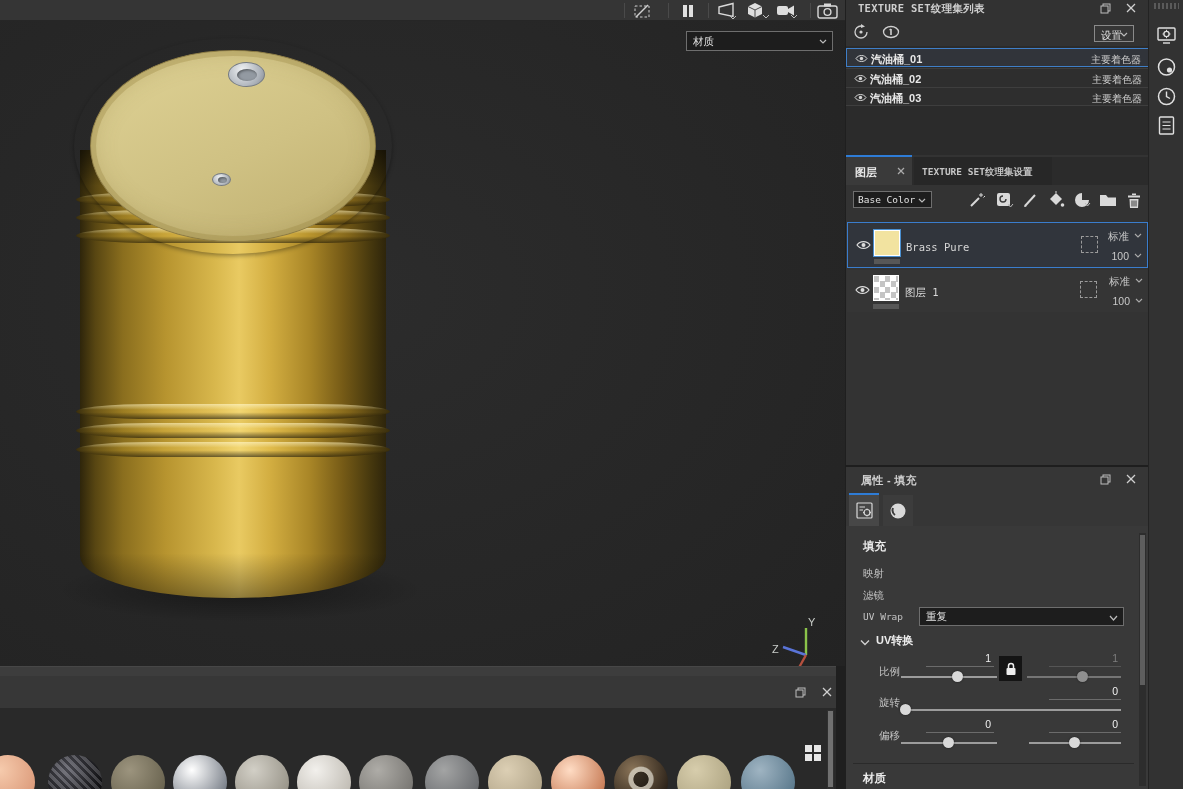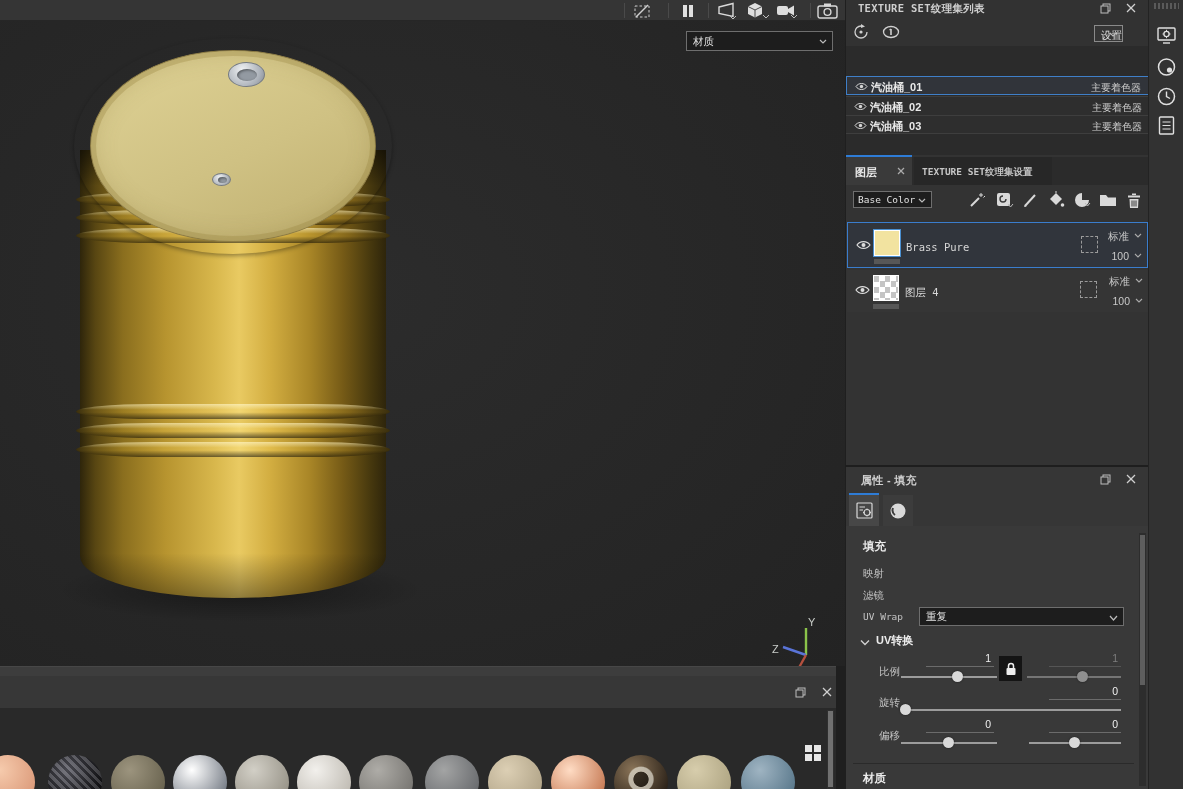--- a/index.html
+++ b/index.html
@@ -54,26 +54,26 @@
   .axis-label { position:absolute; color:#c9cdc9; font-size:11px; }
 
   
   .panel-title { position:absolute; color:#cfcfcf; font-size:10.5px; font-weight:bold; letter-spacing:.3px;
     font-family:"DejaVu Sans Mono","DejaVu Sans",monospace; }
   .win-btn { position:absolute; width:14px; height:12px; display:flex; align-items:center; justify-content:center; }
 
   
   #ts-panel { left:845px; top:0; width:303px; height:155px; background:#323232; border-left:1px solid #1f1f1f; }
   #ts-panel .list-bg { left:0; top:46px; width:303px; height:109px; background:#2b2b2b; }
-  .ts-row { position:absolute; left:0; width:303px; height:19px; background:#2e2e2e; border-top:1px solid #3e3e3e;margin-top:28px; }
+  .ts-row { position:absolute; left:0; width:303px; height:19px; background:#2e2e2e; border-top:1px solid #3e3e3e; }
   .ts-row.selected { background:#31343a; border:1px solid #3f7fc8; }
   .ts-name { position:absolute; left:24px; top:3px; color:#e8e8e8; font-size:11px; font-weight:bold; }
   .ts-shader { position:absolute; right:7px; top:4px; color:#cfcfcf; font-size:10px; }
   .eye { position:absolute; }
-  #ts-settings { position:absolute; left:248px; top:25px; width:29px; height:17px; border:1px solid #8a8a8a;
+  #ts-settings { position:absolute; left:248px; top:25px; width:40px; height:17px; border:1px solid #8a8a8a;
     color:#e0e0e0; font-size:10.5px; text-align:left; padding:1px 0 0 6px; background:#363636; }
 
   
   #layers-panel { left:845px; top:155px; width:303px; height:310px; background:#333; border-left:1px solid #1f1f1f; }
   #tab-accent { left:0; top:0; width:66px; height:2px; background:#2e7cd6; }
   .tabbar { left:0; top:2px; width:303px; height:28px; background:#2b2b2b; }
   .tab1 { position:absolute; left:0; top:0; width:66px; height:28px; background:#3a3a3a; }
   .tab2 { position:absolute; left:68px; top:0; width:138px; height:28px; background:#272727; }
   .tab1 span { position:absolute; left:9px; top:8px; color:#e8e8e8; font-size:11px; font-weight:bold; }
   .tab2 span { position:absolute; left:8px; top:9px; color:#c6c6c6; font-size:9.5px; font-weight:bold; white-space:nowrap;
@@ -387,21 +387,21 @@
 
   <div class="layer-row" style="top:115px;height:42px">
     <span class="eye" style="left:8px;top:14px">
       <svg width="15" height="12">
           <path d="M1 6 C4 1.5, 11 1.5, 14 6 C11 10.5, 4 10.5, 1 6 Z" fill="none" stroke="#dcdcdc" stroke-width="1.2"></path>
           <circle cx="7.5" cy="6" r="2" fill="#dcdcdc"></circle>
         </svg>
     </span>
     <div class="thumb checker" style="top:5px"></div>
     <div class="thumb-bar" style="top:34px"></div>
-    <span class="layer-name" style="top:16px">图层 4</span>
+    <span class="layer-name" style="top:16px">图层 1</span>
     <div class="mask-box" style="top:11px"></div>
     <span class="blend" style="top:5px">标准</span>
     <svg class="mini-chev" style="top:8px" width="8" height="5">
         <polyline points="1,1 4,4 7,1" fill="none" stroke="#aaa" stroke-width="1.1"></polyline>
       </svg>
     <span class="blend" style="top:25px">100</span>
     <svg class="mini-chev" style="top:28px" width="8" height="5">
         <polyline points="1,1 4,4 7,1" fill="none" stroke="#aaa" stroke-width="1.1"></polyline>
       </svg>
   </div>

